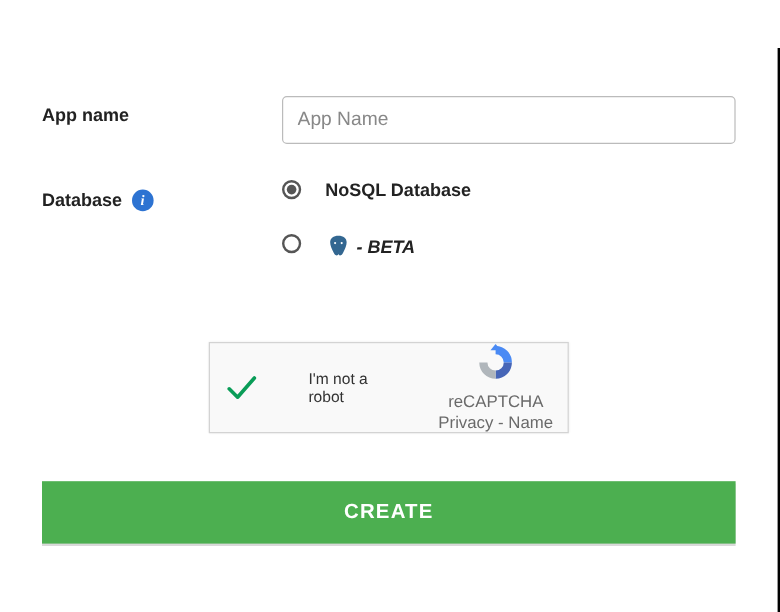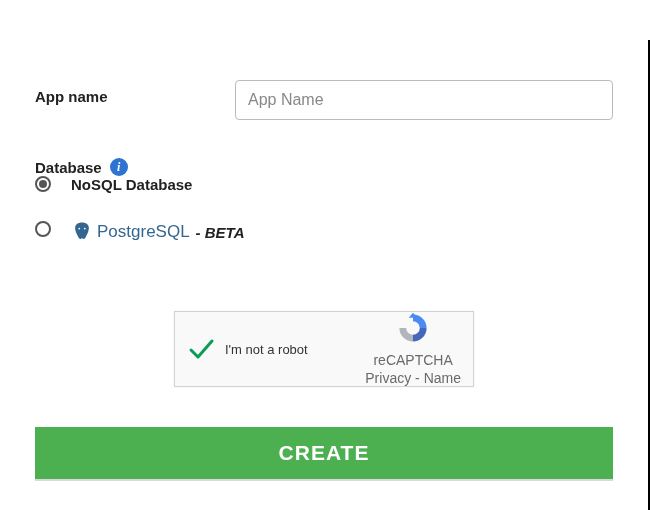--- a/index.html
+++ b/index.html
@@ -113,20 +113,21 @@
   .recaptcha-box {
     width: 300px;
     height: 76px;
     border: 1px solid #d3d3d3;
     background: #f9f9f9;
     margin: 40px auto 40px auto;
     display: flex;
     align-items: center;
     padding: 0 12px;
     box-shadow: 0 0 2px rgba(0,0,0,0.08);
+    gap: 32px;
   }
   .recaptcha-check {
     width: 28px;
     height: 28px;
     display: flex;
     align-items: center;
     justify-content: center;
     margin-right: 10px;
   }
   .recaptcha-text {
@@ -147,62 +148,61 @@
   }
   .recaptcha-links {
     color: #6a6a6a;
   }
   .create-btn {
     width: 100%;
     height: 52px;
     background: #4caf50;
     border: none;
     color: #fff;
-    font-size: 21px;
+    font-size: 17px;
     font-weight: 600;
     letter-spacing: 1px;
     cursor: pointer;
     box-shadow: 0 2px 0 rgba(0,0,0,0.15);
   }
 </style>
 </head>
 <body>
 
 <div class="container">
 
   
   <div class="form-row">
     <div class="label-col">App name</div>
     <div class="field-col">
       <input class="text-input" type="text" placeholder="App Name" style="">
     </div>
   </div>
 
   
-  <div class="form-row" style="margin-top:20px;flex-direction:column;">
+  <div class="form-row" style="margin-top:20px;">
     <div class="label-col">
       <span>Database</span>
       <span class="info-icon">i</span>
     </div>
     <div class="field-col">
 
       <div class="radio-row">
         <span class="radio selected"></span>
         <span class="radio-label">NoSQL Database</span>
       </div>
 
       <div class="radio-row">
         <span class="radio"></span>
         <span class="radio-label">
           <svg class="pg-logo" viewBox="0 0 32 32">
             <path fill="#336791" d="M16 2c-6 0-10 3-10 8 0 4 2 8 4 12 1 2 2 4 4 4 1 0 2-1 2-2 0 1 1 2 2 2 2 0 3-2 4-4 2-4 4-8 4-12 0-5-4-8-10-8z"></path>
             <circle cx="12" cy="11" r="1.3" fill="#fff"></circle>
             <circle cx="20" cy="11" r="1.3" fill="#fff"></circle>
           </svg>
-          <span class="pg-text">PostgreSQL</span>
           <span class="beta-text"> - BETA</span>
         </span>
       </div>
 
     </div>
   </div>
 
   
   <div class="recaptcha-box">
     <div class="recaptcha-check">

